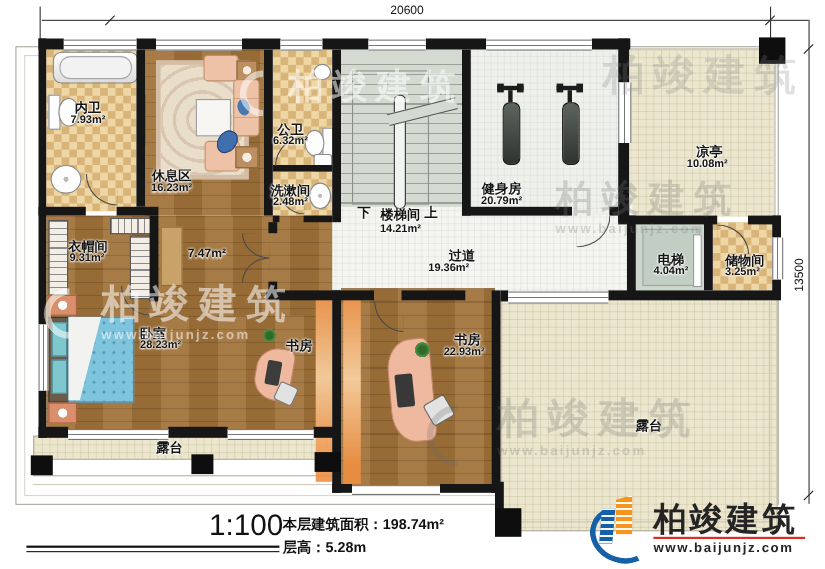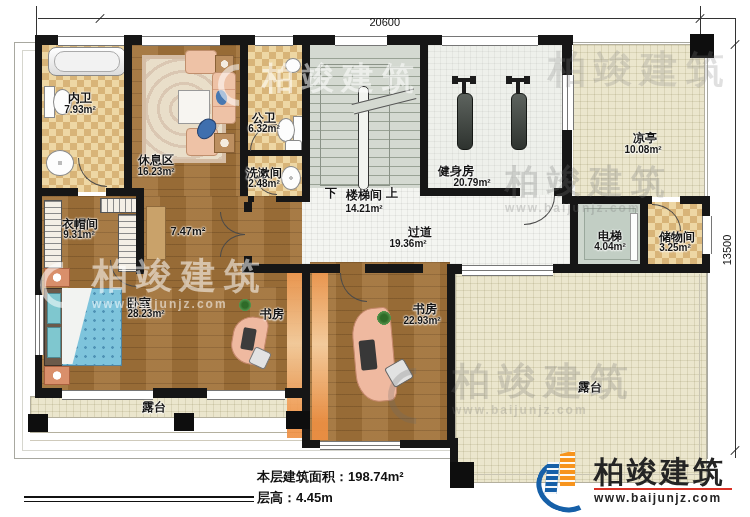--- a/index.html
+++ b/index.html
@@ -57,21 +57,21 @@
 </head>
 <body>
 
 <div id="canvas">
 
   <div class="dimline" style="left:38px;top:18px;width:697px;height:1px;"></div>
   <div class="tick" style="left:94px;top:18px;"></div>
   <div class="tick" style="left:694px;top:18px;"></div>
   <div class="dimline" style="left:36px;top:6px;width:1px;height:44px;"></div>
   <div class="dimline" style="left:700px;top:6px;width:1px;height:30px;"></div>
-  <div class="dim" style="left:340px;top:16px;width:60px;text-align:right;">20600</div>
+  <div class="dim" style="left:340px;top:4px;width:60px;text-align:center;">20600</div>
   <div class="dimline" style="left:735px;top:18px;width:1px;height:440px;"></div>
   <div class="tick" style="left:729px;top:44px;"></div>
   <div class="tick" style="left:729px;top:450px;"></div>
   <div class="dim" style="left:692px;top:244px;width:70px;text-align:center;transform:rotate(-90deg);">13500</div>
 
   <div class="abs" style="left:14px;top:42px;width:692px;height:415px;border:1px solid #a8a8a0;background:#fff;"></div>
   <div class="abs" style="left:22px;top:50px;width:676px;height:399px;border:1px solid #d6d6ce;"></div>
 
   <div class="grid-beige" style="left:573px;top:45px;width:131px;height:152px;"></div>
   <div class="thin" style="left:573px;top:44px;width:132px;height:1px;"></div>
@@ -243,21 +243,21 @@
   <div class="lbl area" style="left:156px;top:167px;">16.23m²</div>
   <div class="lbl" style="left:264px;top:112px;">公卫</div>
   <div class="lbl area" style="left:264px;top:124px;">6.32m²</div>
   <div class="lbl" style="left:264px;top:167px;">洗漱间</div>
   <div class="lbl area" style="left:264px;top:179px;">2.48m²</div>
   <div class="lbl" style="left:331px;top:187px;">下</div>
   <div class="lbl" style="left:364px;top:189px;">楼梯间</div>
   <div class="lbl area" style="left:364px;top:204px;">14.21m²</div>
   <div class="lbl" style="left:392px;top:187px;">上</div>
   <div class="lbl" style="left:456px;top:165px;">健身房</div>
-  <div class="lbl area" style="left:472px;top:178px;">20.79m²</div>
+  <div class="lbl area" style="left:456px;top:178px;">20.79m²</div>
   <div class="lbl" style="left:645px;top:132px;">凉亭</div>
   <div class="lbl area" style="left:643px;top:145px;">10.08m²</div>
   <div class="lbl" style="left:610px;top:230px;">电梯</div>
   <div class="lbl area" style="left:610px;top:242px;">4.04m²</div>
   <div class="lbl" style="left:677px;top:231px;">储物间</div>
   <div class="lbl area" style="left:675px;top:243px;">3.25m²</div>
   <div class="lbl" style="left:420px;top:226px;">过道</div>
   <div class="lbl area" style="left:408px;top:239px;">19.36m²</div>
   <div class="lbl" style="left:80px;top:218px;">衣帽间</div>
   <div class="lbl area" style="left:79px;top:230px;">9.31m²</div>
@@ -285,24 +285,25 @@
     <div class="swirl" style="left:-52px;top:4px;width:34px;height:34px;"></div>
     <div class="chars" style="font-size:36px;">柏竣建筑</div>
     <div class="url">www.baijunjz.com</div>
   </div>
   <div class="wm" style="left:452px;top:362px;color:rgba(110,110,110,.25);">
     <div class="swirl" style="left:-64px;top:6px;width:44px;height:44px;"></div>
     <div class="chars" style="font-size:38px;">柏竣建筑</div>
     <div class="url">www.baijunjz.com</div>
   </div>
 
+  <div class="abs" style="left:190px;top:462px;font-size:27px;color:#111;">1:100</div>
   <div class="abs" style="left:24px;top:496px;width:230px;height:2px;background:#111;"></div>
   <div class="abs" style="left:24px;top:501px;width:230px;height:1px;background:#111;"></div>
   <div class="abs" style="left:257px;top:468px;font-size:13px;font-weight:bold;color:#111;">本层建筑面积：198.74m²</div>
-  <div class="abs" style="left:257px;top:489px;font-size:13px;font-weight:bold;color:#111;">层高：4.45m</div>
+  <div class="abs" style="left:257px;top:489px;font-size:13px;font-weight:bold;color:#111;">层高：5.28m</div>
 
   <div class="abs" style="left:534px;top:448px;width:200px;height:62px;">
     <div class="abs" style="left:0;top:0;width:56px;height:60px;">
       <div class="abs" style="left:2px;top:12px;width:50px;height:42px;border:5px solid transparent;border-bottom-color:#1660a8;border-left-color:#1660a8;border-radius:50%;transform:rotate(18deg);"></div>
       <div class="abs" style="left:26px;top:2px;width:15px;height:36px;background:#f7941d;clip-path:polygon(0 12%,100% 0,100% 100%,0 100%);background-image:repeating-linear-gradient(to bottom,rgba(255,255,255,.95) 0 2px,transparent 2px 6px);"></div>
       <div class="abs" style="left:12px;top:14px;width:12px;height:32px;background:#1660a8;transform:skewX(-5deg);background-image:repeating-linear-gradient(to bottom,rgba(255,255,255,.95) 0 2px,transparent 2px 6px);"></div>
     </div>
     <div class="abs" style="left:60px;top:4px;font-size:30px;font-weight:bold;color:#242424;letter-spacing:3px;">柏竣建筑</div>
     <div class="abs" style="left:60px;top:40px;width:138px;height:2px;background:#d93025;"></div>
     <div class="abs" style="left:60px;top:43px;font-size:12px;font-weight:bold;color:#242424;letter-spacing:1.5px;">www.baijunjz.com</div>

